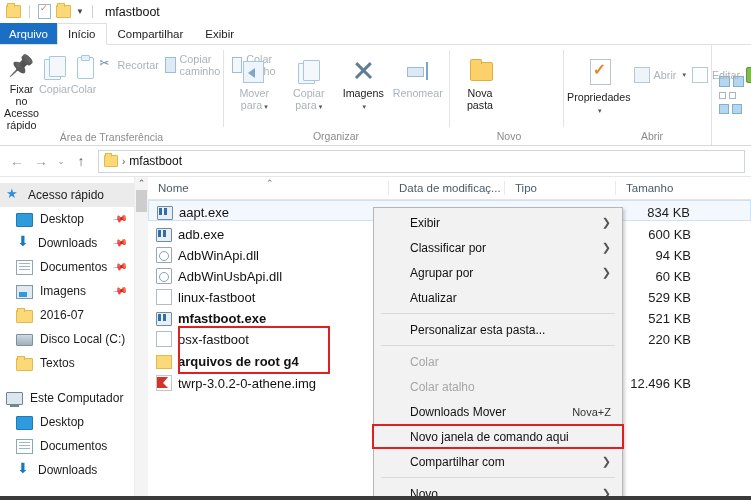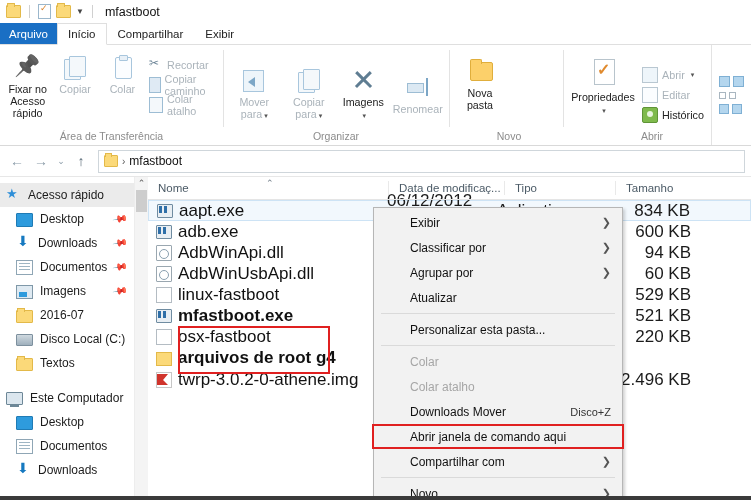--- a/index.html
+++ b/index.html
@@ -26,21 +26,21 @@
 
   
   .ribbon{height:100px;background:#fff;border-bottom:1px solid #d9d9d9;display:flex;align-items:stretch;position:relative;}
   .rgroup{display:flex;flex-direction:column;justify-content:space-between;position:relative;padding:4px 4px 0;}
   .rgroup + .rgroup:before{content:"";position:absolute;left:0;top:5px;bottom:18px;width:1px;background:#e3e3e3;}
   .rrow{display:flex;align-items:flex-start;flex:1;}
   .glabel{text-align:center;font-size:10.5px;color:#8c8c8c;padding-bottom:3px;}
   .bigbtn{width:66px;display:flex;flex-direction:column;align-items:center;justify-content:flex-start;padding-top:5px;}
   .bigbtn .bl{font-size:10.7px;color:#222;text-align:center;line-height:12px;margin-top:3px;}
   .bigbtn.dis .bl{color:#aab3ba;}
-  .smallcol{display:flex;flex-direction:column;justify-content:space-between;padding-top:6px;}
+  .smallcol{display:flex;flex-direction:row;justify-content:space-between;padding-top:6px;}
   .smallbtn{display:flex;align-items:center;gap:4px;height:20px;font-size:10.8px;color:#222;padding:0 3px;}
   .smallbtn.dis{color:#aab3ba;}
   .caret{font-size:7px;color:#555;margin-left:2px;}
 
   .i-pin{width:26px;height:26px;position:relative;}
   .i-pin:before{content:"📌";font-size:21px;filter:grayscale(1) contrast(0.35) brightness(0.75);}
   .i-copy,.i-paste,.i-move,.i-copyto{width:26px;height:26px;position:relative;}
   .doc{position:absolute;width:15px;height:19px;background:#f4f8fb;border:1.3px solid #a8c6dd;border-radius:1px;}
   .doc.l{left:2px;top:5px;}
   .doc.r{left:7px;top:2px;}
@@ -109,21 +109,21 @@
   .ic.fold:before{content:"";position:absolute;top:-3px;left:0;width:6px;height:3px;background:#fbd979;border:1px solid #e3b949;border-bottom:none;}
   .ic.disk{background:linear-gradient(#cfd9e0,#9fb0bd);border:1px solid #7d909e;height:10px;margin-top:2px;border-radius:1px;}
   .ic.pc{background:#dbe6ee;border:1px solid #6d8797;height:11px;margin-top:1px;border-radius:1px;}
   .ic.pc:after{content:"";position:absolute;left:3px;bottom:-3px;width:9px;height:2px;background:#6d8797;}
 
   .files{flex:1;position:relative;background:#fff;}
   .colhdr{height:22px;display:flex;align-items:center;border-bottom:1px solid #e5e5e5;font-size:11.5px;color:#4b5a66;position:relative;}
   .col{padding-left:10px;border-left:1px solid #e9e9e9;height:14px;line-height:14px;}
   .col:first-child{border-left:none;}
   .sortmark{position:absolute;left:118px;top:1px;font-size:9px;color:#6d7a85;}
-  .row{height:21px;display:flex;align-items:center;font-size:17px;color:#111;}
+  .row{height:21px;display:flex;align-items:flex-end;font-size:13px;color:#111;}
   .row.sel{background:#f2f8fd;border:1px solid #cde3f5;height:19px;}
   .cname{display:flex;align-items:center;gap:6px;padding-left:8px;}
   .cdate{text-align:left;color:#1b1b1b;}
   .ctype{text-align:left;color:#1b1b1b;}
   .csize{text-align:right;padding-right:12px;color:#1b1b1b;}
   .fic{width:14px;height:15px;position:relative;flex:0 0 14px;}
   .fic.exe{background:#e8eef3;border:1px solid #6f8ca1;border-radius:1px;height:12px;}
   .fic.exe:after{content:"";position:absolute;left:1px;top:1px;width:3px;height:7px;background:#2f6fa8;box-shadow:5px 0 0 0 #2f6fa8;}
   .fic.dll{background:#fff;border:1px solid #9aa7b0;height:14px;border-radius:1px;}
   .fic.dll:after{content:"";position:absolute;left:2px;top:3px;width:8px;height:8px;border:1.3px solid #8aa0b0;border-radius:50%;}
@@ -206,21 +206,21 @@
           <div class="smallbtn dis">
             <span class="mini shortcut"></span>
             <span>Colar atalho</span>
           </div>
         </div>
       </div>
       <div class="glabel">Área de Transferência</div>
     </div>
 
     <div class="rgroup" style="width:218px;">
-      <div class="rrow" style="padding-top:4px;align-items:center;">
+      <div class="rrow" style="padding-top:4px;">
         <div class="bigbtn dis">
           <span class="i-move">
               <i class="arrowbox"></i>
             </span>
           <span class="bl">
             <span>Mover</span><br>
             <span>para</span><span class="caret">▾</span>
           </span>
         </div>
         <div class="bigbtn dis">
@@ -496,25 +496,25 @@
     </div>
     <div class="msep"></div>
     <div class="mi dis">
       <span>Colar</span>
     </div>
     <div class="mi dis">
       <span>Colar atalho</span>
     </div>
     <div class="mi">
       <span>Downloads Mover</span>
-      <span class="acc">Disco+Z</span>
+      <span class="acc">Nova+Z</span>
     </div>
     <div class="mi" style="position:relative;">
       <span class="ctx-hl" style="top:0;"></span>
-      <span style="position:relative;">Abrir janela de comando aqui</span>
+      <span style="position:relative;">Novo janela de comando aqui</span>
     </div>
     <div class="mi">
       <span>Compartilhar com</span>
       <span class="sub">❯</span>
     </div>
     <div class="msep"></div>
     <div class="mi">
       <span>Novo</span>
       <span class="sub">❯</span>
     </div>

